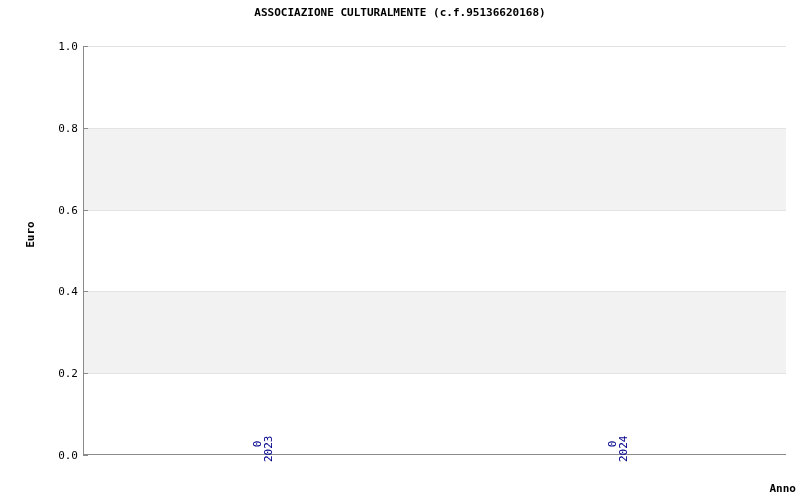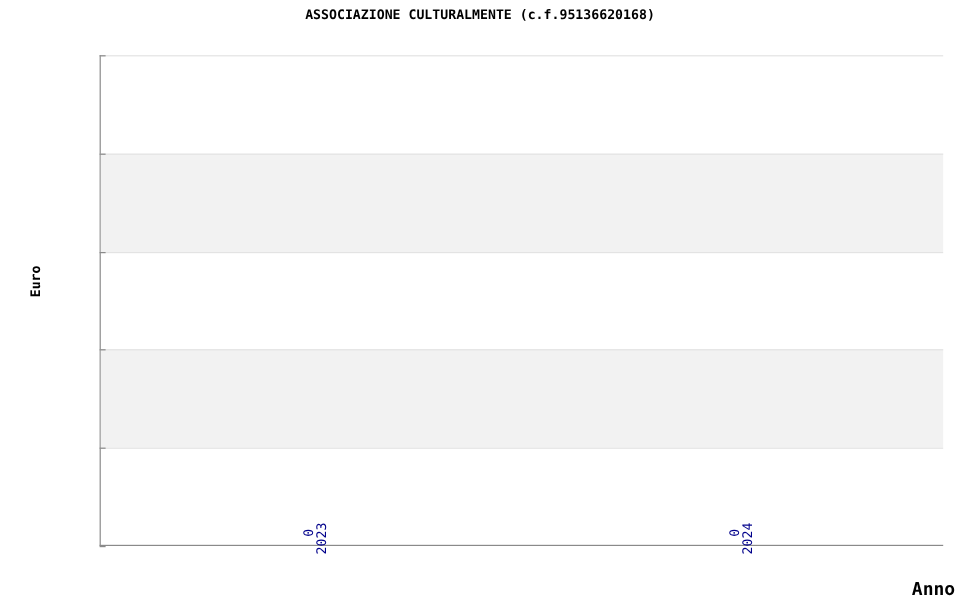--- a/index.html
+++ b/index.html
@@ -114,21 +114,21 @@
     color: #000000;
     transform: rotate(-90deg);
     transform-origin: center center;
   }
 
   .axis-title-x {
     position: absolute;
     right: 4px;
     top: 482px;
     font-family: "DejaVu Sans Mono", monospace;
-    font-size: 15px;
+    font-size: 11px;
     font-weight: bold;
     color: #000000;
   }
 
   
   .x-label {
     position: absolute;
     top: 462px;
     width: 60px;
     font-family: "DejaVu Sans Mono", monospace;
@@ -173,20 +173,28 @@
     <div class="point-label" style="left:528px;top:398px;">0</div>
   </div>
 
   <div class="tick-mark" style="top:46px;"></div>
   <div class="tick-mark" style="top:127.8px;"></div>
   <div class="tick-mark" style="top:209.6px;"></div>
   <div class="tick-mark" style="top:291.4px;"></div>
   <div class="tick-mark" style="top:373.2px;"></div>
   <div class="tick-mark" style="top:455px;"></div>
 
+  <div class="y-ticks">
+    <div class="y-label" style="top:0px;">1.0</div>
+    <div class="y-label" style="top:81.8px;">0.8</div>
+    <div class="y-label" style="top:163.6px;">0.6</div>
+    <div class="y-label" style="top:245.4px;">0.4</div>
+    <div class="y-label" style="top:327.2px;">0.2</div>
+    <div class="y-label" style="top:409px;">0.0</div>
+  </div>
 
   <div class="axis-title-y">Euro</div>
   <div class="axis-title-x">Anno</div>
 
   <div class="x-label" style="left:262px;">2023</div>
   <div class="x-label" style="left:617px;">2024</div>
 
 </div>
 
 </body></html>

